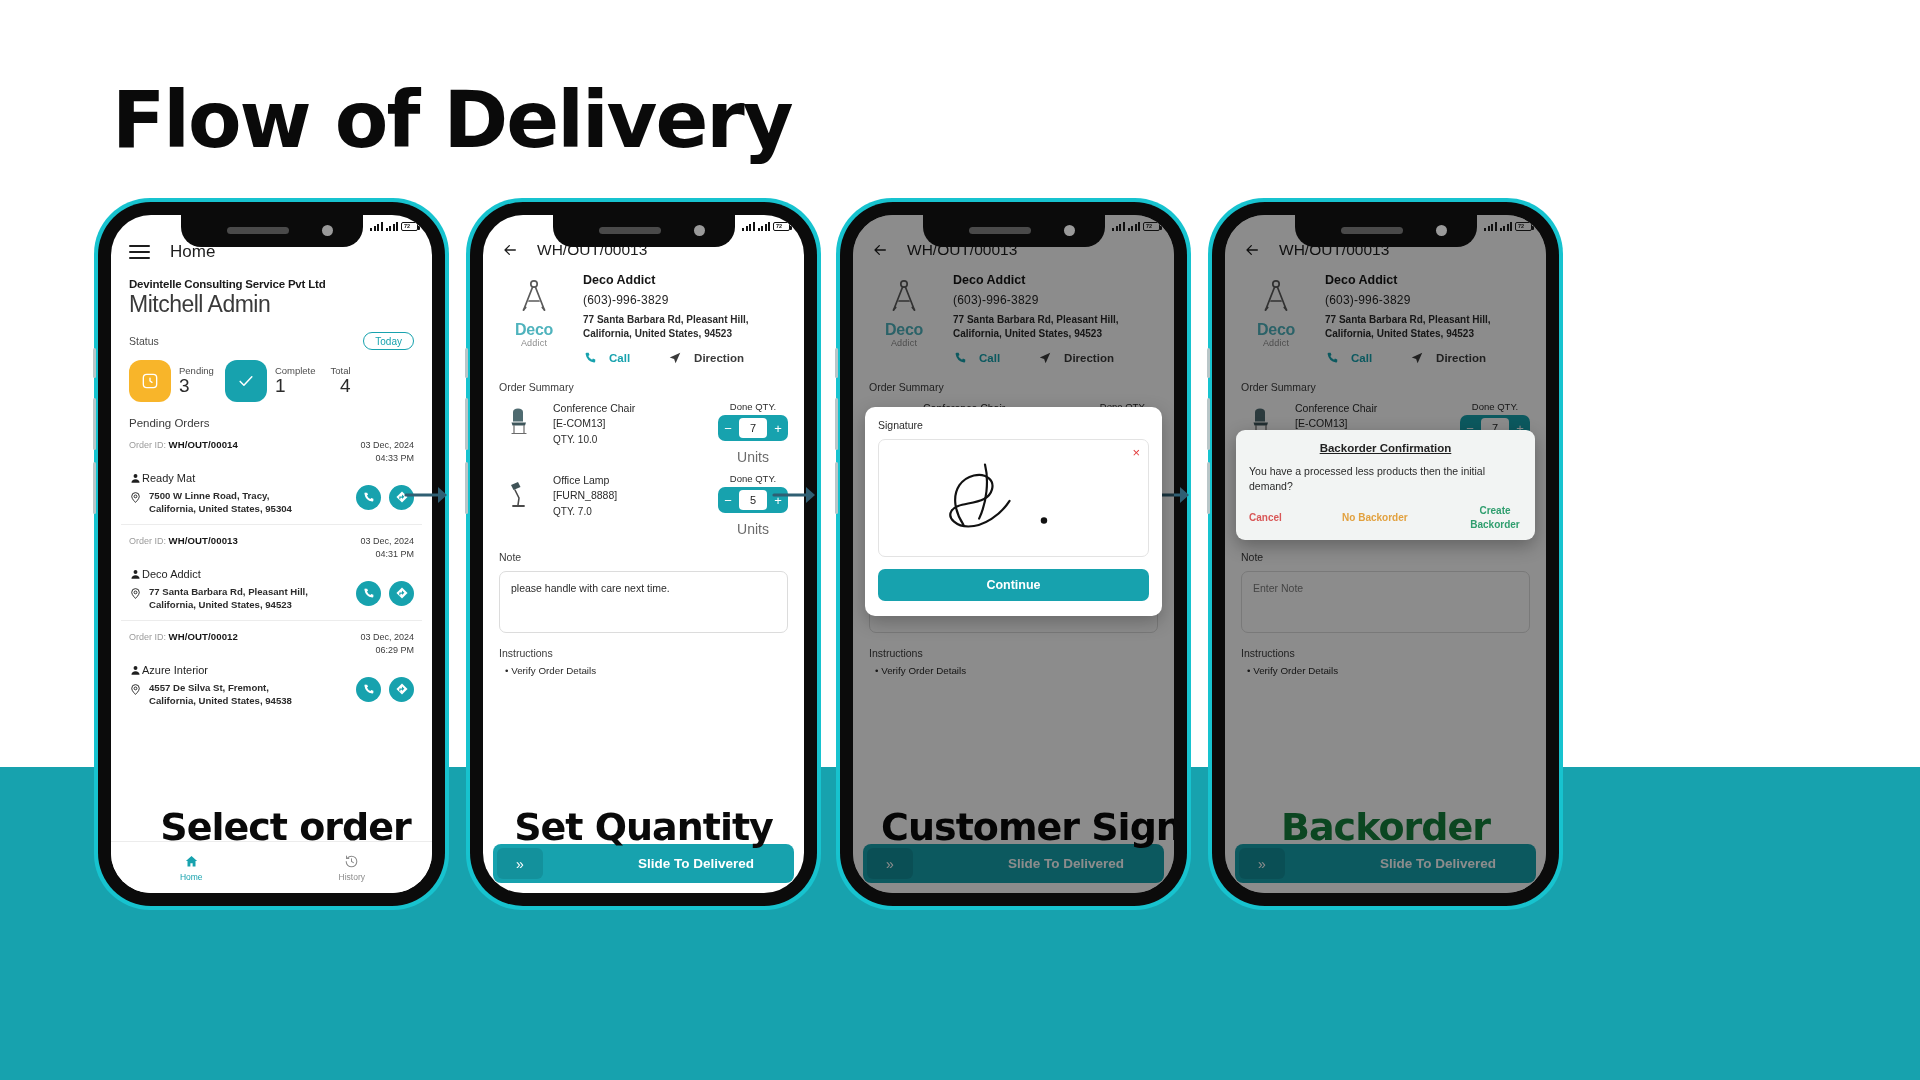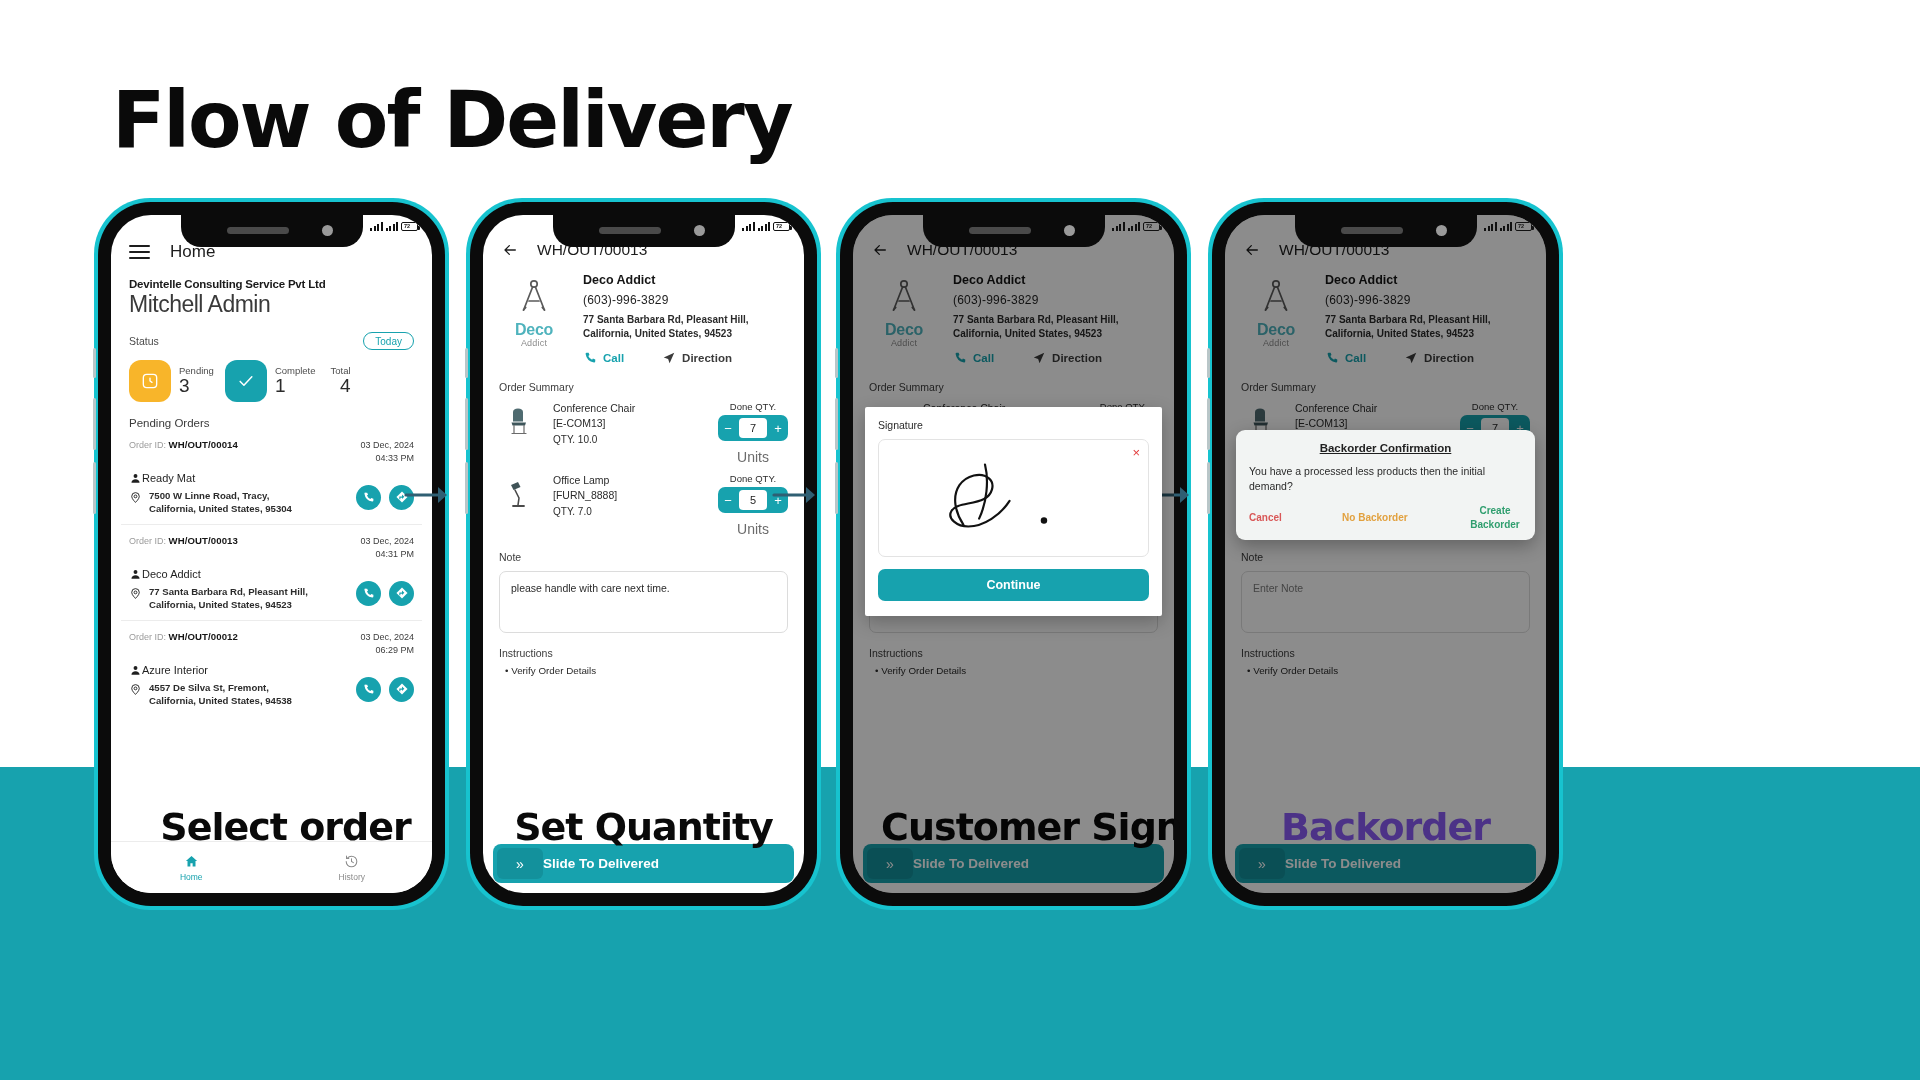--- a/index.html
+++ b/index.html
@@ -42,21 +42,21 @@
   .sig-bars i { display:block; width:2px; background:#111; }
   .batt { width:17px; height:9px; border:1px solid #111; border-radius:2px; position:relative; display:flex; align-items:center; padding:1px; }
   .batt::after { content:""; position:absolute; right:-3px; top:2.5px; width:2px; height:4px; background:#111; border-radius:0 1px 1px 0; }
   .batt span { font-size:5.5px; line-height:1; color:#111; padding-left:1px; font-weight:bold; }
   .side-btn { position:absolute; left:-1px; width:3px; border-radius:2px; background:#b9c6c8; }
 
   .caption {
     position:absolute; font-size:38px; font-weight:bold; letter-spacing:-1px;
     font-family:"DejaVu Sans", sans-serif; color:#0a0a0a; text-align:center; width:355px;
   }
-  .caption.light { color:#8b5cf6; }
+  .caption.light { color:#15803d; }
 
   .arrow { position:absolute; width:46px; height:26px; }
   .arrow svg { width:100%; height:100%; }
 
   
   .s1-head { padding:27px 18px 0 18px; display:flex; align-items:center; gap:20px; }
   .burger { width:21px; height:14px; display:flex; flex-direction:column; justify-content:space-between; }
   .burger i { display:block; height:1.8px; background:#1d1d1d; border-radius:2px; }
   .s1-title { font-size:17px; color:#1d1d1d; }
   .s1-company { margin:16px 0 0 18px; font-size:11.5px; font-weight:bold; color:#1a1a1a; letter-spacing:-0.2px;}
@@ -91,45 +91,45 @@
   .d-head { padding:26px 0 0 0; display:flex; align-items:center; gap:18px; padding-left:18px; }
   .d-title { font-size:15.5px; color:#1d1d1d; }
   .d-contact { display:flex; gap:14px; padding:14px 16px 0 16px; }
   .logo-wrap { width:70px; display:flex; flex-direction:column; align-items:center; padding-top:2px; }
   .logo-name { font-size:16px; font-weight:bold; color:#4fb3bd; line-height:1; margin-top:3px; letter-spacing:-0.3px;}
   .logo-sub { font-size:9px; color:#8c8c8c; letter-spacing:0.2px; }
   .d-cname { font-size:12.5px; font-weight:bold; color:#151515; }
   .d-phone { font-size:12px; color:#1f1f1f; margin-top:6px; letter-spacing:0.2px; }
   .d-addr { font-size:10px; color:#2b2b2b; font-weight:bold; margin-top:6px; line-height:1.4; }
   .d-actions { display:flex; gap:38px; margin-top:10px; }
-  .d-act { display:flex; align-items:center; gap:6px; font-size:11.5px; font-weight:bold; }
+  .d-act { display:flex; align-items:center; gap:12px; font-size:11.5px; font-weight:bold; }
   .d-act.call { color:#17a2ae; }
   .d-act.dir { color:#3b3b3b; }
   .sec-lbl { font-size:10.5px; color:#3b3b3b; padding:0 16px; }
   .item-row { display:flex; align-items:flex-start; gap:12px; padding:8px 16px 0 16px; }
   .thumb { width:42px; height:42px; display:flex; align-items:center; justify-content:center; }
   .it-name { font-size:10.5px; color:#2b2b2b; line-height:1.45; }
   .it-qty { font-size:10px; color:#2b2b2b; margin-top:3px; }
   .stepper-wrap { margin-left:auto; text-align:center; }
   .stepper-lbl { font-size:9.5px; color:#2b2b2b; margin-bottom:3px; }
   .stepper { display:flex; align-items:center; background:#17a2ae; border-radius:7px; height:26px; width:70px; overflow:hidden; }
   .stepper .sbtn { width:20px; height:100%; display:flex; align-items:center; justify-content:center; color:#fff; font-size:13px; }
   .stepper .sval { flex:1; height:20px; margin:0 1px; background:#fff; border-radius:4px; display:flex; align-items:center; justify-content:center; font-size:11px; color:#1f1f1f; }
   .units { font-size:14px; color:#6b6b6b; margin-top:8px; }
   .note-box { margin:8px 16px 0 16px; border:1px solid #dcdcdc; border-radius:7px; height:62px; padding:10px 11px; font-size:10.5px; color:#2b2b2b; }
   .note-box.empty { color:#7d7d7d; }
   .instr-lbl { font-size:10.5px; color:#3b3b3b; padding:14px 16px 0 16px; }
   .instr-li { font-size:9.8px; color:#2b2b2b; padding:6px 16px 0 22px; }
   .slide-bar { position:absolute; left:10px; right:10px; bottom:10px; height:39px; border-radius:8px; background:#17a2ae; display:flex; align-items:center; }
   .slide-bar .knob { width:46px; height:31px; margin-left:4px; background:#13919c; border-radius:6px; display:flex; align-items:center; justify-content:center; color:#fff; font-size:14px; }
-  .slide-bar .txt { flex:1; text-align:left; color:#fff; font-size:13.5px; font-weight:bold; margin-right:40px; }
+  .slide-bar .txt { flex:1; text-align:right; color:#fff; font-size:13.5px; font-weight:bold; margin-right:40px; }
   .dim { position:absolute; inset:0; background:rgba(0,0,0,0.45); z-index:30; }
 
   
-  .sig-modal { position:absolute; z-index:31; left:12px; right:12px; top:192px; background:#fff; border-radius:2px; padding:12px 13px 15px 13px; box-shadow:0 6px 18px rgba(0,0,0,.25); }
+  .sig-modal { position:absolute; z-index:31; left:12px; right:12px; top:192px; background:#fff; border-radius:10px; padding:12px 13px 15px 13px; box-shadow:0 6px 18px rgba(0,0,0,.25); }
   .sig-title { font-size:10.5px; color:#2b2b2b; }
   .sig-pad { margin-top:8px; height:118px; border:1px solid #e3e3e3; border-radius:7px; position:relative; background:#fff; }
   .sig-close { position:absolute; right:8px; top:6px; color:#e23b3b; font-size:13px; line-height:1; }
   .sig-continue { margin-top:12px; height:32px; border-radius:7px; background:#17a2ae; color:#fff; font-size:12.5px; font-weight:bold; display:flex; align-items:center; justify-content:center; }
 
   
   .bo-modal { position:absolute; z-index:31; left:11px; right:11px; top:215px; background:#f2f4f3; border-radius:9px; padding:12px 13px 9px 13px; box-shadow:0 6px 18px rgba(0,0,0,.3); }
   .bo-title { font-size:11.5px; font-weight:bold; color:#1f1f1f; text-align:center;text-decoration:underline; }
   .bo-msg { font-size:10.5px; color:#2b2b2b; margin-top:10px; line-height:1.45; }
   .bo-btns { display:flex; align-items:center; justify-content:space-between; margin-top:10px; }

